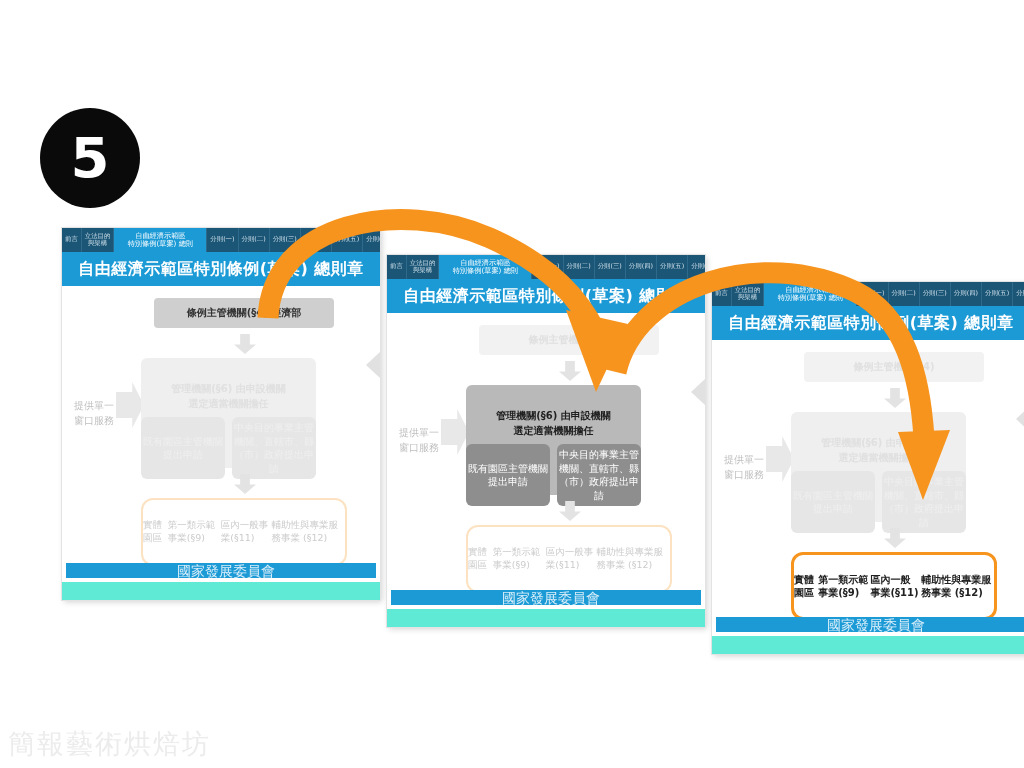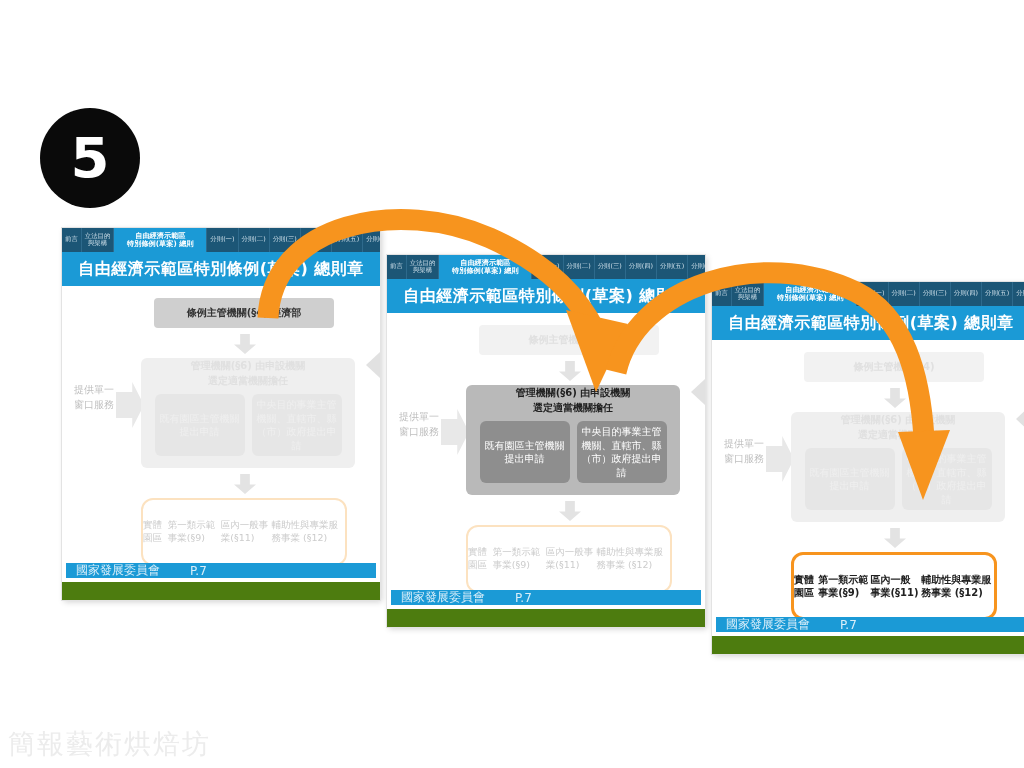--- a/index.html
+++ b/index.html
@@ -41,21 +41,21 @@
     top: 726px;
     font-size: 27px;
     color: #ececec;
     letter-spacing: 2px;
     white-space: nowrap;
   }
 
   
   .slide-card {
     position: absolute;
-    background: #4d7c0f;
+    background: #5eead4;
     box-sizing: border-box;
     box-shadow: 0 0 0 1px #e3e3e3, 2px 2px 6px rgba(0,0,0,.18);
     overflow: hidden;
   }
   .card-1 { left: 62px;  top: 228px; width: 318px; height: 372px; }
   .card-2 { left: 387px; top: 255px; width: 318px; height: 372px; }
   .card-3 { left: 712px; top: 282px; width: 318px; height: 372px; }
 
   
   .tabbar {
@@ -75,21 +75,21 @@
     line-height: 1.15;
     text-align: center;
     padding: 0 3px;
     border-right: 1px solid #2e6a8c;
     white-space: nowrap;
     background: #1c5676;
   }
   .tab.active {
     background: #1b9ad6;
     color: #ffffff;
-    font-weight: bold;
+    font-weight: normal;
     font-size: 7.2px;
   }
   .tab.wide { min-width: 86px; }
 
   
   .card-title {
     height: 34px;
     background: #1b9ad6;
     color: #ffffff;
     display: flex;
@@ -109,25 +109,26 @@
 
   
   .card-footer {
     position: absolute;
     left: 4px;
     right: 4px;
     bottom: 4px;
     height: 15px;
     background: #1b9ad6;
     color: #d9eef9;
-    font-size: 12px;
+    font-size: 14px;
     display: flex;
     align-items: center;
     padding-left: 10px;
     gap: 30px;
+    flex-direction: column;
   }
 
   
   .edge-chevron {
     position: absolute;
     right: 0px;
     top: 66px;
     width: 14px;
     height: 26px;
     background: #dcdcdc;
@@ -169,25 +170,25 @@
   }
   .down-arrow.a1 { top: 48px; clip-path: polygon(28% 0, 72% 0, 72% 52%, 100% 52%, 50% 100%, 0 52%, 28% 52%); }
   .down-arrow.a2 { top: 188px; clip-path: polygon(28% 0, 72% 0, 72% 52%, 100% 52%, 50% 100%, 0 52%, 28% 52%); }
   .down-arrow::before { display: none; }
 
   
   .box-mid {
     position: absolute;
     left: 79px;
     top: 72px;
-    width: 214px;
+    width: 175px;
     height: 110px;
     background: #dedede;
     border-radius: 6px;
-    padding-top: 1px;
+    padding-top: 24px;
     box-sizing: border-box;
   }
   .box-mid .mid-head {
     text-align: center;
     font-size: 10px;
     font-weight: bold;
     color: #444444;
     line-height: 1.45;
   }
   .box-mid .mid-pair {
@@ -212,21 +213,21 @@
     padding: 2px;
     box-sizing: border-box;
   }
 
   
   .single-window {
     position: absolute;
     left: 12px;
     top: 96px;
     display: flex;
-    align-items: flex-start;
+    align-items: flex-end;
   }
   .single-window .sw-text {
     font-size: 10px;
     color: #bfbfbf;
     line-height: 1.5;
     text-align: left;
   }
   .single-window .sw-arrow {
     width: 28px;
     height: 46px;

